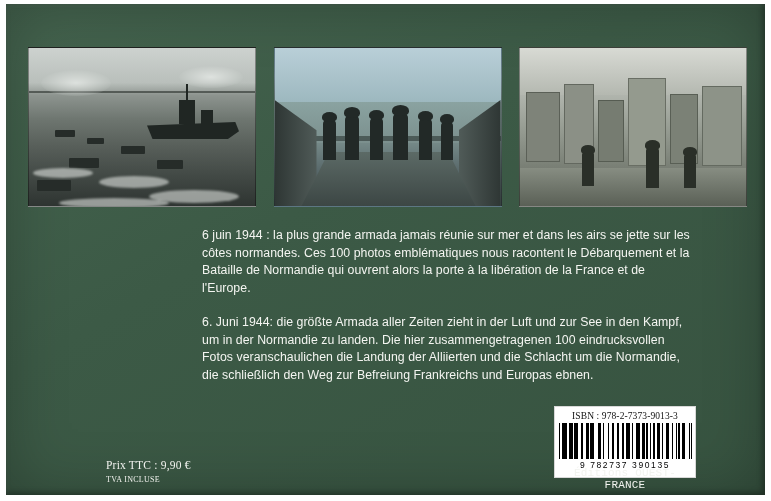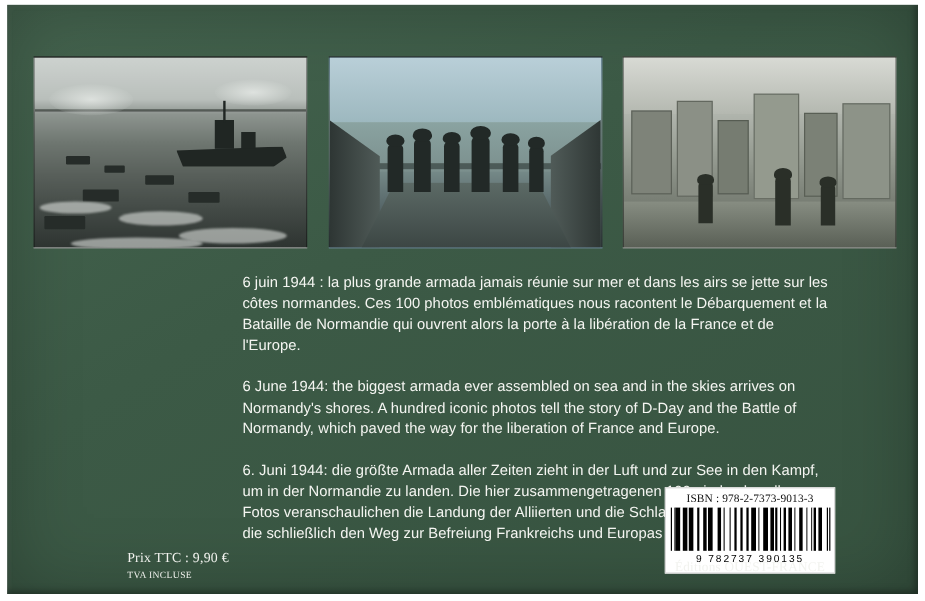--- a/index.html
+++ b/index.html
@@ -235,21 +235,21 @@
     text-align: center;
     letter-spacing: 1.6px;
     margin-top: 1px;
   }
   .publisher {
     position: absolute;
     left: 548px;
     top: 463px;
     width: 142px;
     text-align: center;
-    font-family: Liberation Serif, serif;
+    font-family: Liberation Mono, monospace;
     font-size: 11px;
     color: #f2f3ef;
     letter-spacing: 0.2px;
   }
 </style>
 </head>
 <body>
 
 <div id="page">
   <div class="cover">
@@ -311,21 +311,20 @@
         <div class="sol-helm" style="left:61px; top:97px; width:14px; height:9px;"></div>
         <div class="sol" style="left:126px; top:100px; width:13px; height:40px;"></div>
         <div class="sol-helm" style="left:125px; top:92px; width:15px; height:10px;"></div>
         <div class="sol" style="left:164px; top:106px; width:12px; height:34px;"></div>
         <div class="sol-helm" style="left:163px; top:99px; width:14px; height:9px;"></div>
       </div>
     </div>
 
     <div class="texts">
       <p class="para">6 juin 1944 : la plus grande armada jamais réunie sur mer et dans les airs se jette sur les côtes normandes. Ces 100 photos emblématiques nous racontent le Débarquement et la Bataille de Normandie qui ouvrent alors la porte à la libération de la France et de l'Europe.</p>
-      <p class="para">6 June 1944: the biggest armada ever assembled on sea and in the skies arrives on Normandy's shores. A hundred iconic photos tell the story of D-Day and the Battle of Normandy, which paved the way for the liberation of France and Europe.</p>
       <p class="para">6. Juni 1944: die größte Armada aller Zeiten zieht in der Luft und zur See in den Kampf, um in der Normandie zu landen. Die hier zusammengetragenen 100 eindrucksvollen Fotos veranschaulichen die Landung der Alliierten und die Schlacht um die Normandie, die schließlich den Weg zur Befreiung Frankreichs und Europas ebnen.</p>
     </div>
 
     <div class="price-block">
       <p class="price-main">Prix TTC : 9,90 €</p>
       <p class="price-sub">TVA INCLUSE</p>
     </div>
 
     <div class="isbn-panel">
       <div class="isbn-text">ISBN : 978-2-7373-9013-3</div>

